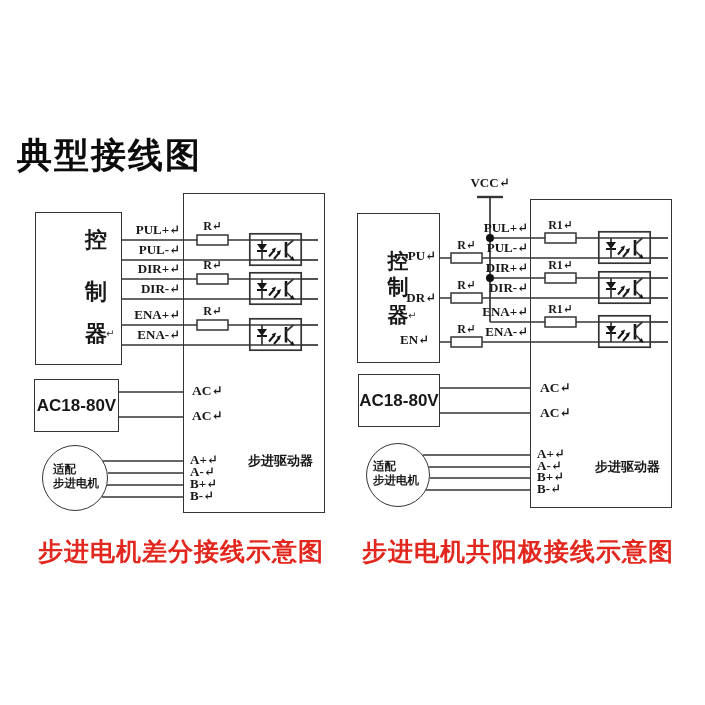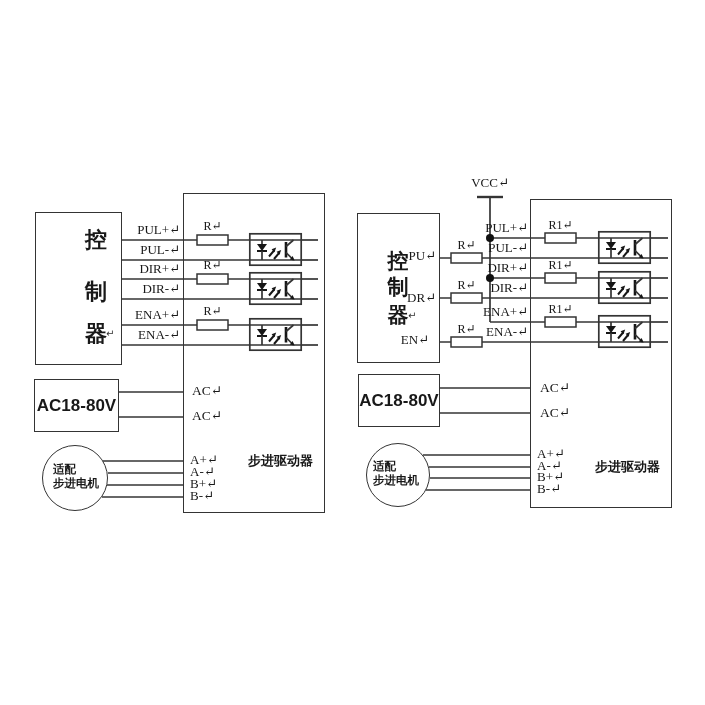--- a/index.html
+++ b/index.html
@@ -2,39 +2,40 @@
 <html><head>
 <meta charset="utf-8">
 <style>
   html,body{margin:0;padding:0;background:#ffffff;}
   .canvas{position:relative;width:705px;height:705px;background:#ffffff;overflow:hidden;
           font-family:"Liberation Sans","DejaVu Sans",sans-serif;color:#181818;}
   .box{position:absolute;border:1.7px solid #343434;background:transparent;box-sizing:border-box;z-index:1;}
   .circle{border-radius:50%;}
   svg.wires{position:absolute;left:0;top:0;z-index:2;pointer-events:none;}
   .lbl{position:absolute;z-index:3;white-space:nowrap;line-height:1.1;}
-  .serif{font-family:"Liberation Serif","DejaVu Serif","DejaVu Sans",serif;font-weight:400;}
+  .serif{font-family:"Liberation Serif","DejaVu Serif","DejaVu Sans",serif;font-weight:700;}
   .term{font-size:13px;}
   .rlab{font-size:12px;width:31px;text-align:center;}
   .page-title{position:absolute;left:17px;top:132px;font-size:35px;font-weight:800;color:#0c0c0c;
               letter-spacing:2px;z-index:3;}
   .caption{position:absolute;font-size:25px;font-weight:700;color:#e2281e;letter-spacing:1px;z-index:3;}
   .ctrl-char{position:absolute;font-size:22px;font-weight:600;transform:translateX(-50%);z-index:3;}
   .ctrl-char.r{font-size:21px;}
   .ctrl-mark{position:absolute;font-size:10px;z-index:3;color:#333;}
   .power-lbl{position:absolute;display:flex;align-items:center;justify-content:center;
              font-size:17px;font-weight:700;z-index:3;text-align:center;}
   .motor-lbl{position:absolute;font-size:11.5px;font-weight:600;line-height:14px;z-index:3;}
   .driver-lbl{position:absolute;font-size:13px;font-weight:700;z-index:3;}
 </style>
 </head>
 <body>
 
 <div class="canvas">
 
+  <div class="page-title">典型接线图</div>
 
   <div class="box" style="left:35px;top:212px;width:87px;height:153px;"></div>
   <div class="box" style="left:183px;top:193px;width:142px;height:320px;"></div>
   <div class="box" style="left:34px;top:379px;width:85px;height:53px;"></div>
   <div class="box circle" style="left:42px;top:445px;width:66px;height:66px;"></div>
 
   <div class="box" style="left:357px;top:213px;width:83px;height:150px;"></div>
   <div class="box" style="left:530px;top:199px;width:142px;height:309px;"></div>
   <div class="box" style="left:358px;top:374px;width:82px;height:53px;"></div>
   <div class="box circle" style="left:366px;top:443px;width:64px;height:64px;"></div>
@@ -166,20 +167,21 @@
     <div>步进电机</div>
   </div>
 
   <div class="lbl serif term" style="left:190px;top:453px;">A+↵</div>
   <div class="lbl serif term" style="left:190px;top:465px;">A-↵</div>
   <div class="lbl serif term" style="left:190px;top:477px;">B+↵</div>
   <div class="lbl serif term" style="left:190px;top:489px;">B-↵</div>
 
   <div class="driver-lbl" style="left:248px;top:452px;">步进驱动器</div>
 
+  <div class="caption" style="left:38px;top:535px;">步进电机差分接线示意图</div>
 
   <div class="lbl serif" style="left:490px;top:176px;font-size:13px;transform:translateX(-50%);">VCC↵</div>
 
   <span class="ctrl-char r" style="left:398px;top:247px;">控</span>
   <span class="ctrl-char r" style="left:398px;top:273px;">制</span>
   <span class="ctrl-char r" style="left:398px;top:301px;">器</span>
   <span class="ctrl-mark" style="left:408px;top:310px;">↵</span>
 
   <div class="lbl serif term" style="right:269px;top:249px;">PU↵</div>
   <div class="lbl serif term" style="right:269px;top:291px;">DR↵</div>
@@ -210,14 +212,15 @@
     <div>步进电机</div>
   </div>
 
   <div class="lbl serif term" style="left:537px;top:447px;">A+↵</div>
   <div class="lbl serif term" style="left:537px;top:459px;">A-↵</div>
   <div class="lbl serif term" style="left:537px;top:470px;">B+↵</div>
   <div class="lbl serif term" style="left:537px;top:482px;">B-↵</div>
 
   <div class="driver-lbl" style="left:595px;top:458px;">步进驱动器</div>
 
+  <div class="caption" style="left:362px;top:535px;">步进电机共阳极接线示意图</div>
 
 </div>
 
 </body></html>

